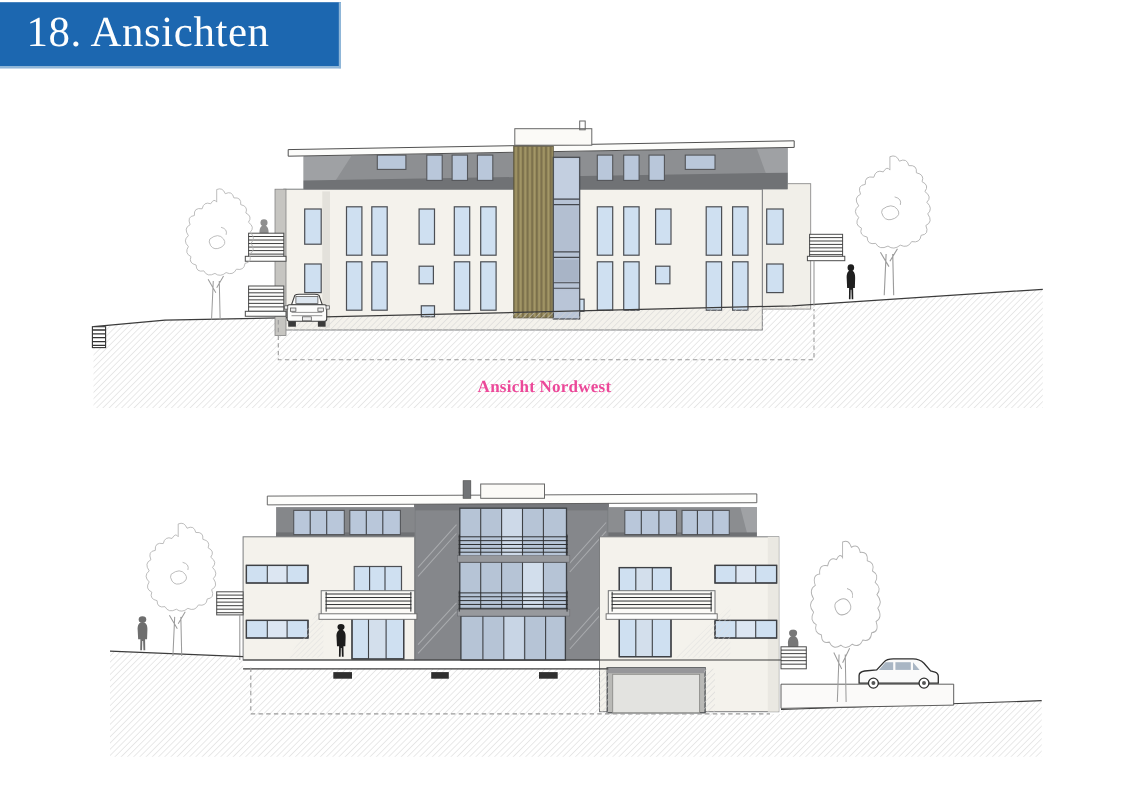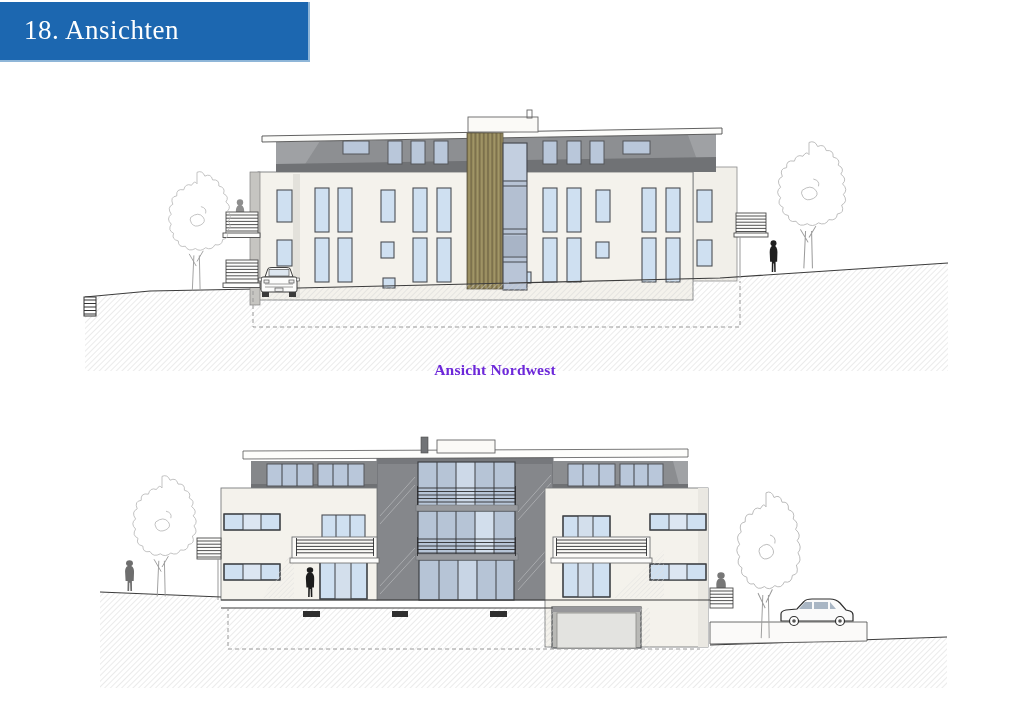--- a/index.html
+++ b/index.html
@@ -1,24 +1,24 @@
 <!DOCTYPE html>
 <html style="--accent: #1c67b0; --facade: #f4f2ec; --glass: #cfe0f1; --glassDark: #b7c3d5; --wood: #968a5c; --woodLine: #6f6444; --atticGray: #8d8f92; --atticDark: #707275; --centerGray: #85878b; --hatchLine: #d2d2d2; --ink: #3c3c3c;"><head>
 <meta charset="utf-8">
 <style>
   html,body{margin:0;padding:0;}
   body{width:1024px;height:724px;background:#fff;font-family:"Liberation Serif", serif;}
   #page{position:relative;width:1024px;height:724px;background:#fff;overflow:hidden;}
   .banner{position:absolute;left:0;top:2px;width:308px;height:58px;
           background:var(--accent,#1c67b0);border-bottom:2px solid #8fb6d8;border-right:2px solid #8fb6d8;}
-  .banner h1{margin:0;padding:0 0 0 24px;line-height:56px;font-size:27px;font-weight:normal;
+  .banner h1{margin:0;padding:0 0 0 24px;line-height:56px;font-size:39px;font-weight:normal;
              color:#fdfefe;font-family:"Liberation Serif",serif;letter-spacing:0.5px;}
   .drawing{position:absolute;}
-  .caption{position:absolute;font-size:15.5px;font-weight:bold;color:#6d28d9;
-           text-align:center;width:240px;letter-spacing:0.2px;margin-top:18px;}
+  .caption{position:absolute;font-size:15.5px;font-weight:bold;color:#ec4899;
+           text-align:center;width:240px;letter-spacing:0.2px;}
   svg{display:block;}
   .facade{fill:var(--facade,#f4f2ec);stroke:#7a7c7e;stroke-width:0.9;}
   .win{fill:var(--glass,#cfe0f1);stroke:#4c4f54;stroke-width:1.1;}
   .winA{fill:#b9c7da;stroke:#54565a;stroke-width:1;}
   .attic{fill:var(--atticGray,#8d8f92);}
   .rail{stroke:#2c2e30;stroke-width:0.9;}
   .slatbox{fill:#fdfdfc;stroke:#4b4b4b;stroke-width:0.9;}
   .slat{stroke:#333;stroke-width:0.85;}
   .terr{stroke:#3c3c3c;stroke-width:1.1;fill:none;}
   .dash{stroke:#9a9a9a;stroke-width:1;fill:none;stroke-dasharray:4 3;}

